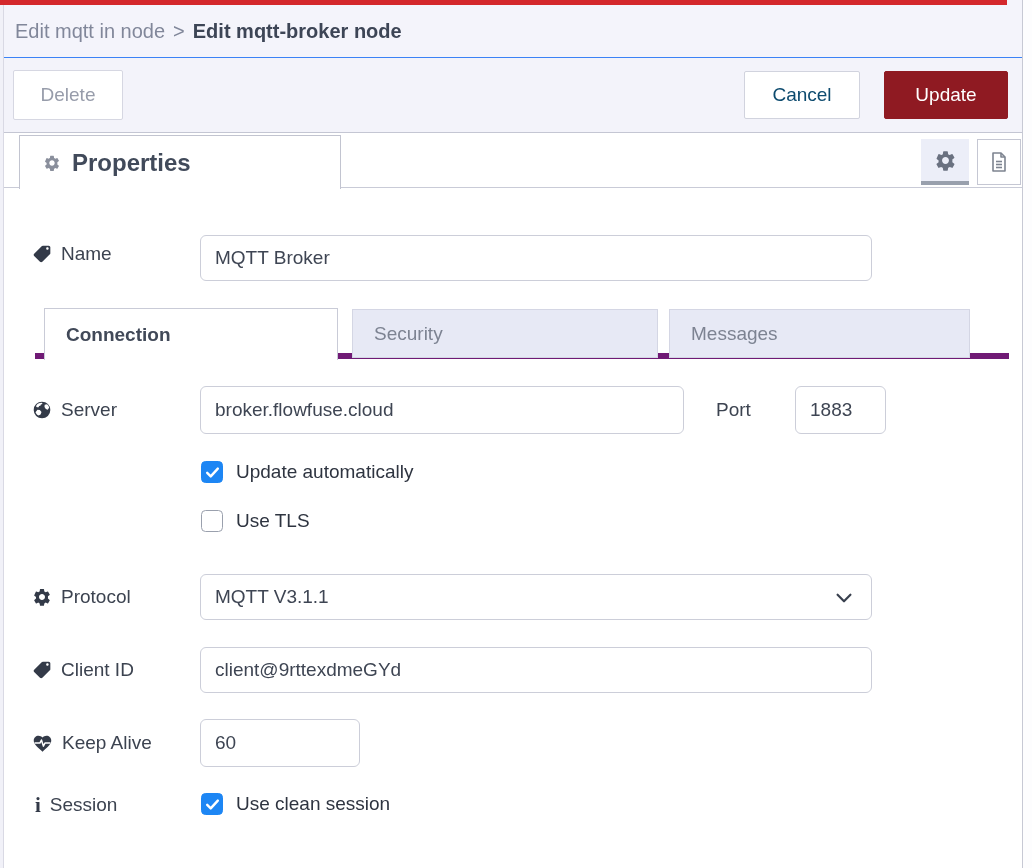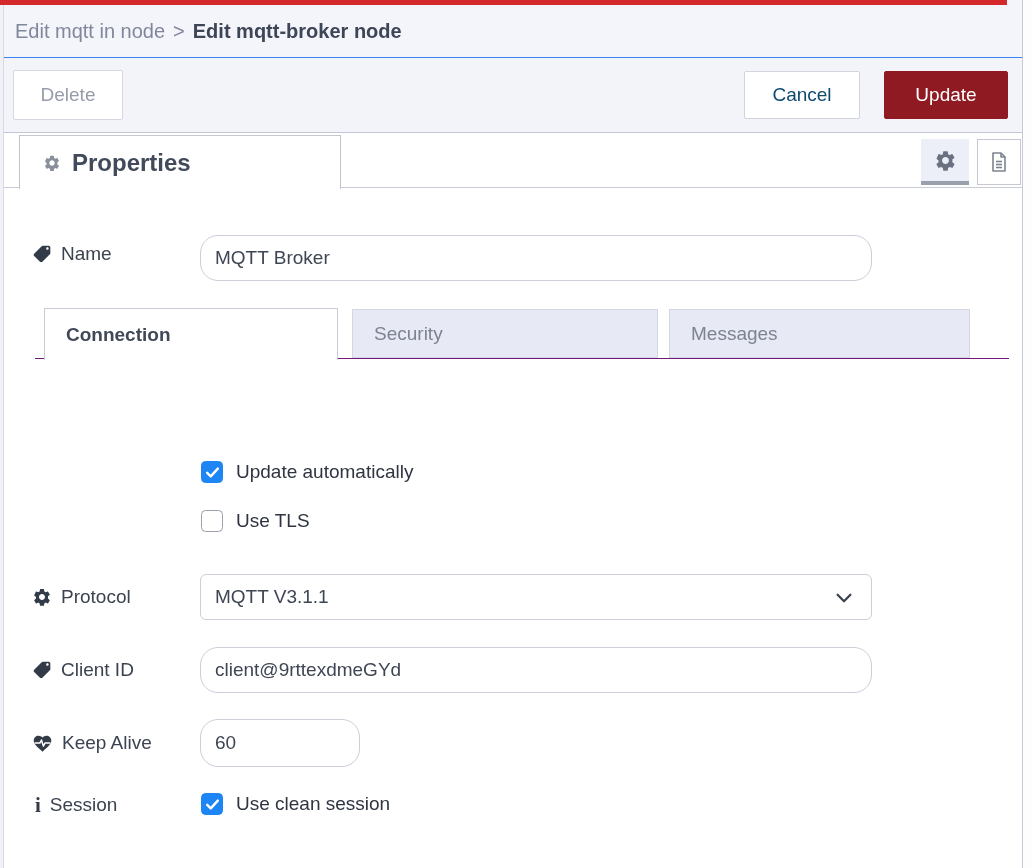--- a/index.html
+++ b/index.html
@@ -62,30 +62,30 @@
   
   .content { position:absolute; left:4px; top:188px; width:1018px; height:680px; background:#fff; }
   .frow { position:absolute; left:0; width:1018px; }
   .flabel {
     position:absolute; left:28px; top:0; height:100%;
     display:flex; align-items:center; gap:9px; font-size:19px; color:#3c4350;
   }
   .flabel .icon { color:#333a48; display:flex; }
   .tbox {
     font-family:inherit; font-size:19px; color:#3e4553;
-    border:1px solid #ccced9; border-radius:18px; background:#fff; padding:0 14px; outline:none;
+    border:1px solid #ccced9; border-radius:6px; background:#fff; padding:0 14px; outline:none;
   }
   .icon svg { display:block; }
 
   
   .row-name { top:47px; height:37px; }
   .input-name { position:absolute; left:196px; top:0; width:672px; height:46px; }
 
   
-  .conn-tabbar { position:absolute; left:31px; top:120px; width:974px; height:51px; border-bottom:1px solid #701a75; }
+  .conn-tabbar { position:absolute; left:31px; top:120px; width:974px; height:51px; border-bottom:6px solid #701a75; }
   .conn-tab {
     position:absolute; display:flex; align-items:center; padding-left:21px; font-size:19px; cursor:pointer;
   }
   .conn-tab-active {
     left:9px; top:0; width:294px; height:52px; background:#fff;
     border:1px solid #c9cbd7; border-bottom:none; font-weight:bold; color:#414958; z-index:2;
   }
   .conn-tab-inactive { background:#e7e9f5; border:1px solid #d4d6e4; color:#7d8392; top:1px; height:49px; }
   .conn-tab-security { left:317px; width:306px; }
   .conn-tab-messages { left:634px; width:301px; }
@@ -201,20 +201,36 @@
         <span>Connection</span>
       </div>
       <div class="conn-tab conn-tab-inactive conn-tab-security">
         <span>Security</span>
       </div>
       <div class="conn-tab conn-tab-inactive conn-tab-messages">
         <span>Messages</span>
       </div>
     </div>
 
+    <div class="frow row-server">
+      <div class="flabel">
+        <span class="icon">
+          <svg width="20" height="20" viewBox="0 0 24 24">
+              <circle cx="12" cy="12" r="10" fill="currentColor"></circle>
+              <path fill="#fff" d="M7 4.6c1.5-.9 3.1-1.4 4.9-1.4l.7 1.5-2 .6-.5 1.5-1.7.3-.4 1.5H5.9L4.8 7.5C5.3 6.4 6.1 5.3 7 4.6z"></path>
+              <path fill="#fff" d="M4.2 14.6l2.3-3 2.9.4 2 2.3-1.1 3.2-2.5 1.2c-1.6-1-2.9-2.4-3.6-4.1z"></path>
+              <path fill="#fff" d="M15.2 5.8l2.9-.6c1.2 1 2.1 2.4 2.6 3.9l-1.8 2.5-2.3-.9-1.6-2.3.2-2.6z"></path>
+            </svg>
+        </span>
+        <span>Server</span>
+      </div>
+      <input class="tbox input-server" type="text" value="broker.flowfuse.cloud" style="">
+      <div class="port-label">Port</div>
+      <input class="tbox input-port" type="text" value="1883" style="">
+    </div>
 
     <div class="frow row-chk1">
       <div class="chk-wrap">
         <span class="checkbox on">
           <svg width="17" height="17" viewBox="0 0 24 24" fill="none" stroke="#fff" stroke-width="3.4" stroke-linecap="round" stroke-linejoin="round">
               <polyline points="4.5,12.5 9.5,17.5 19.5,6.5"></polyline>
             </svg>
         </span>
         <span class="chk-label">Update automatically</span>
       </div>

